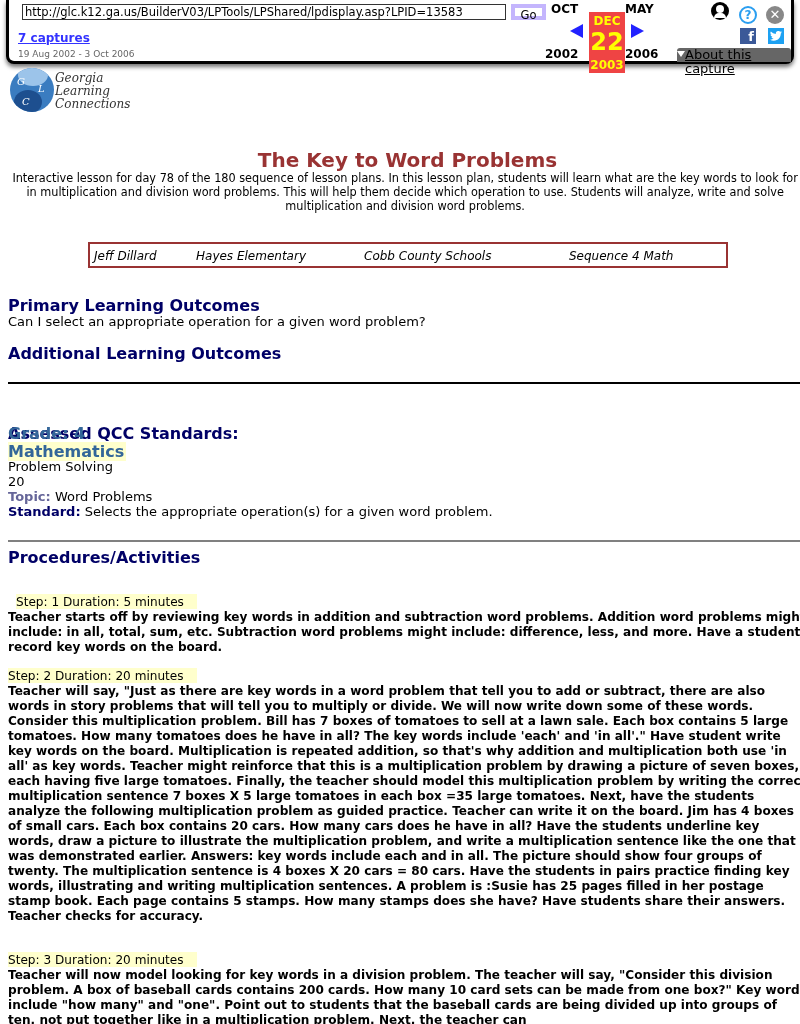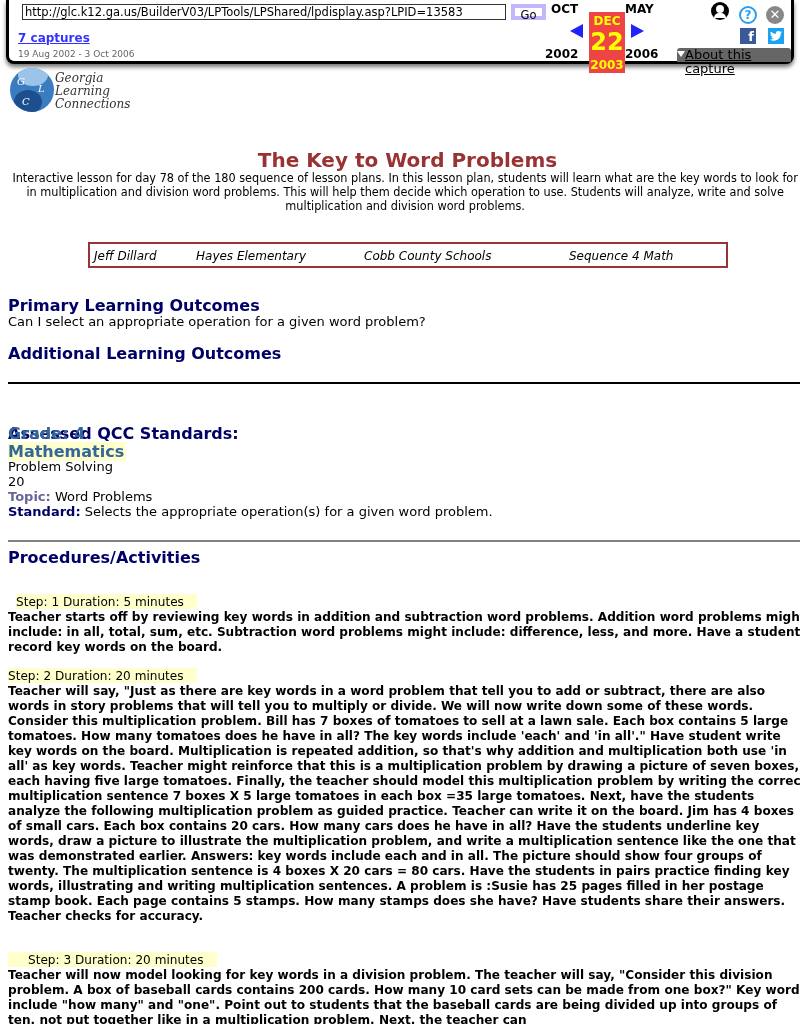--- a/index.html
+++ b/index.html
@@ -171,16 +171,16 @@
 <div class="step-label" style="top:594px;margin-left:8px;"><span class="inner">Step:  1 Duration: 5 minutes</span></div>
 <div class="step-body" style="top:609px;">
     <span class="inner">Teacher starts off by reviewing key words in addition and subtraction word problems. Addition word problems might include: in all, total, sum, etc. Subtraction word problems might include: difference, less, and more. Have a student record key words on the board.</span>
   </div>
 
 <div class="step-label" style="top:668px;"><span class="inner">Step:  2 Duration: 20 minutes</span></div>
 <div class="step-body" style="top:683px;">
     <span class="inner">Teacher will say, "Just as there are key words in a word problem that tell you to add or subtract, there are also words in story problems that will tell you to multiply or divide. We will now write down some of these words. Consider this multiplication problem. Bill has 7 boxes of tomatoes to sell at a lawn sale. Each box contains 5 large tomatoes. How many tomatoes does he have in all? The key words include 'each' and 'in all'." Have student write key words on the board. Multiplication is repeated addition, so that's why addition and multiplication both use 'in all' as key words. Teacher might reinforce that this is a multiplication problem by drawing a picture of seven boxes, each having five large tomatoes. Finally, the teacher should model this multiplication problem by writing the correct multiplication sentence 7 boxes X 5 large tomatoes in each box =35 large tomatoes. Next, have the students analyze the following multiplication problem as guided practice. Teacher can write it on the board. Jim has 4 boxes of small cars. Each box contains 20 cars. How many cars does he have in all? Have the students underline key words, draw a picture to illustrate the multiplication problem, and write a multiplication sentence like the one that was demonstrated earlier. Answers: key words include each and in all. The picture should show four groups of twenty. The multiplication sentence is 4 boxes X 20 cars = 80 cars. Have the students in pairs practice finding key words, illustrating and writing multiplication sentences. A problem is :Susie has 25 pages filled in her postage stamp book. Each page contains 5 stamps. How many stamps does she have? Have students share their answers. Teacher checks for accuracy.</span>
   </div>
 
-<div class="step-label" style="top:952px;padding-left:20px;"><span class="inner">Step:  3 Duration: 20 minutes</span></div>
+<div class="step-label" style="top:952px;"><span class="inner">Step:  3 Duration: 20 minutes</span></div>
 <div class="step-body" style="top:967px;">
     <span class="inner">Teacher will now model looking for key words in a division problem. The teacher will say, "Consider this division problem. A box of baseball cards contains 200 cards. How many 10 card sets can be made from one box?" Key words include "how many" and "one". Point out to students that the baseball cards are being divided up into groups of ten, not put together like in a multiplication problem. Next, the teacher can</span>
   </div>
 
 </body></html>

